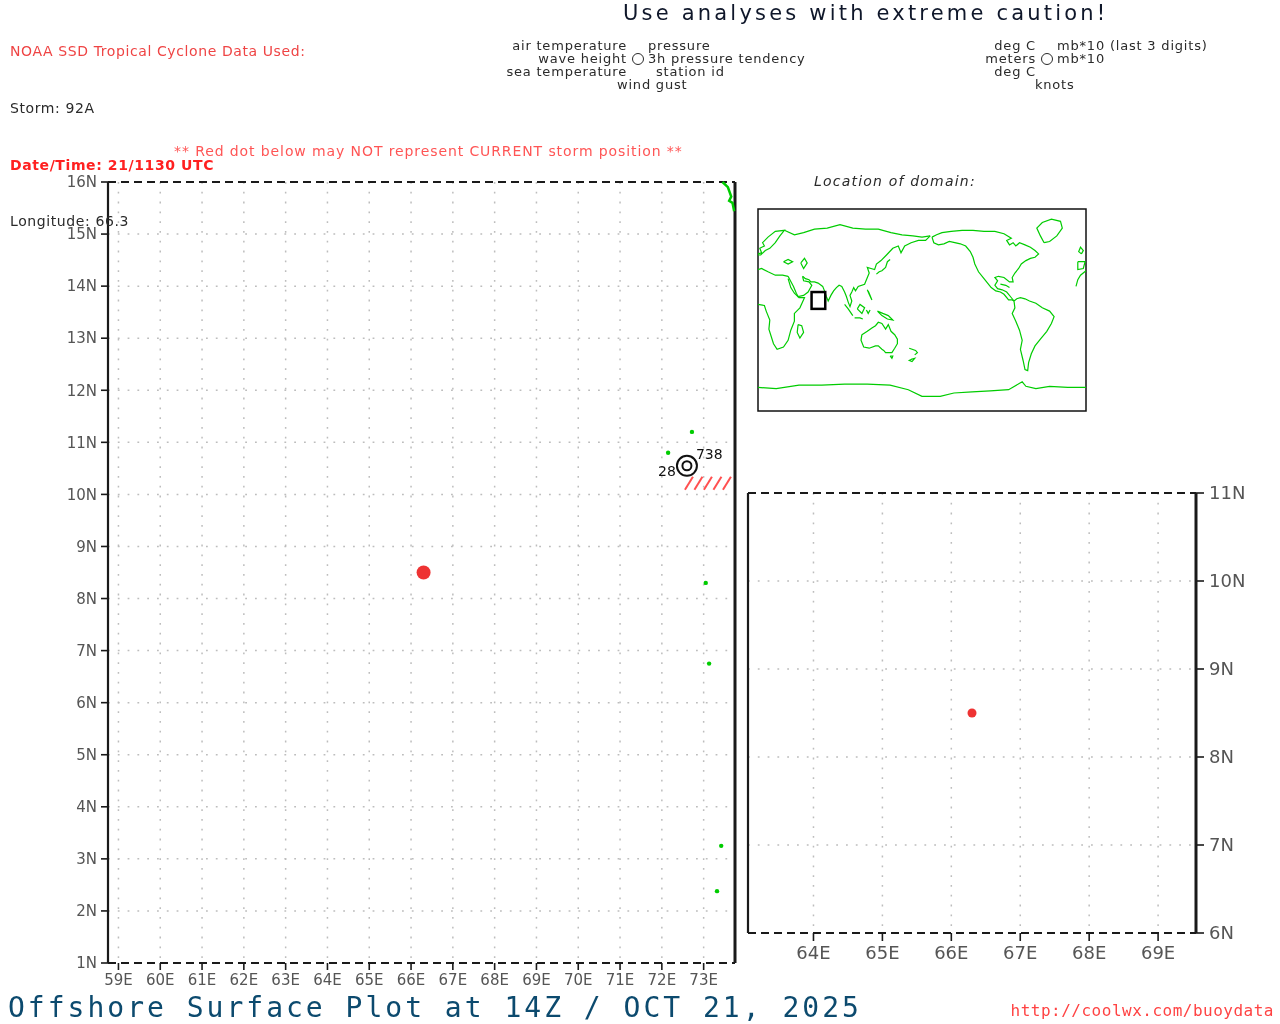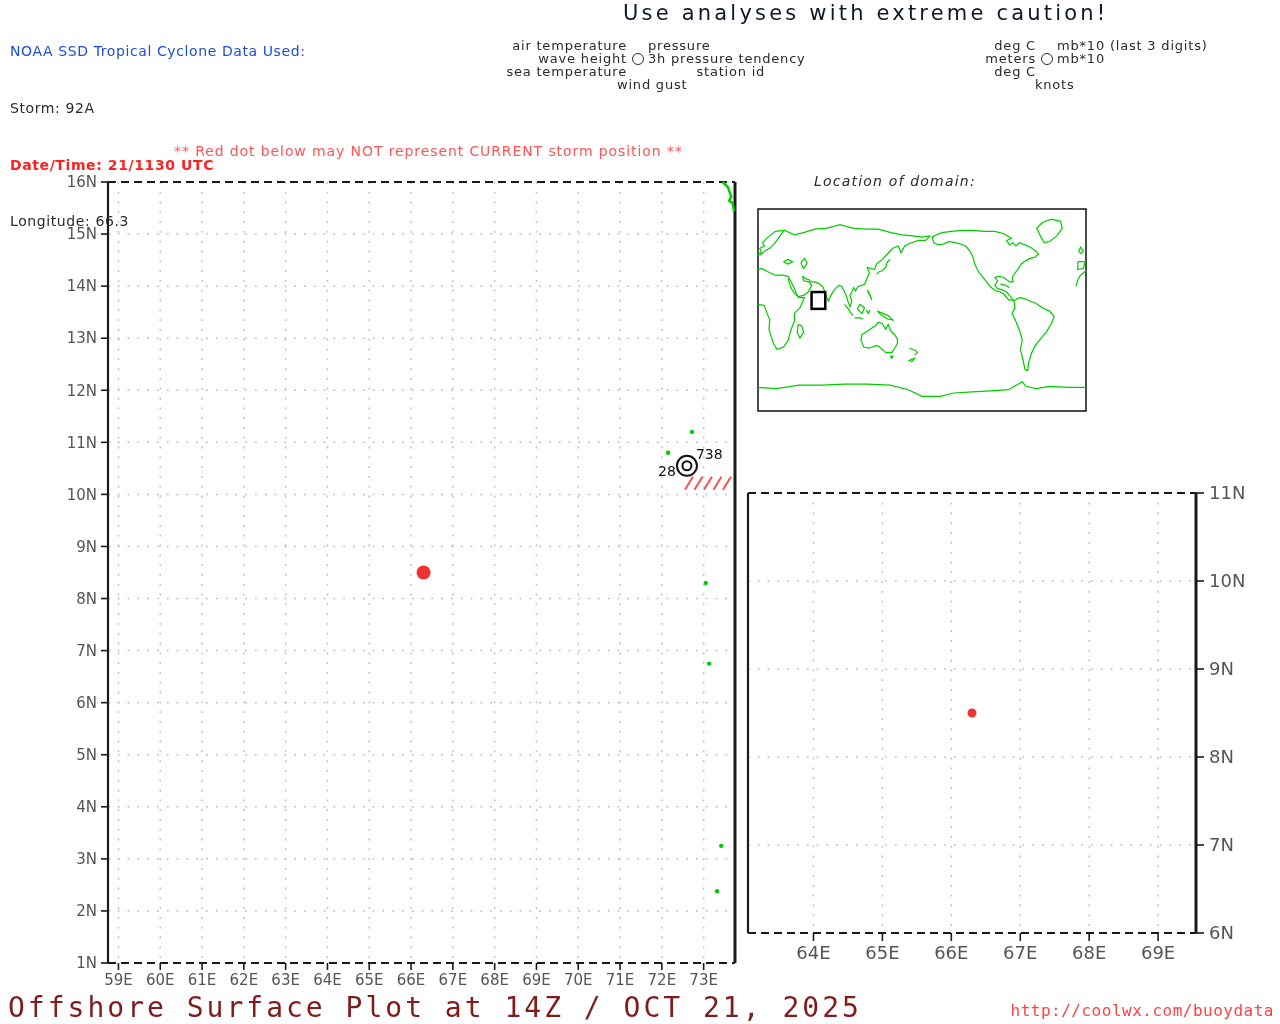--- a/index.html
+++ b/index.html
@@ -1,30 +1,30 @@
 <!DOCTYPE html>
 <html><head>
 <meta charset="utf-8">
 <style>
   html,body{margin:0;padding:0;background:#ffffff;}
   body{width:1280px;height:1024px;position:relative;overflow:hidden;
        font-family:"DejaVu Sans",sans-serif;color:#222;}
   .abs{position:absolute;white-space:pre;}
   #plots{position:absolute;left:0;top:0;}
   .hdr-line{font-size:14px;line-height:18.8px;letter-spacing:0.6px;color:#2a2a2a;}
-  .hdr-red{color:#1d4ed8;}
+  .hdr-red{color:#ef4444;}
   .hdr-bold-red{color:#ff2020;font-weight:bold;}
   .caution{font-size:21px;letter-spacing:3.2px;color:#0f172a;}
   .legend{display:grid;font-size:13px;line-height:13px;letter-spacing:0.8px;color:#2a2a2a;}
   .legend .ra{text-align:right;}
   .circ{width:12px;height:12px;border:1.6px solid #2a2a2a;border-radius:50%;
         display:inline-block;box-sizing:border-box;margin-top:0.5px;}
   .warn{font-size:14px;letter-spacing:0.9px;color:#ff5555;}
   .maptitle{font-size:14px;letter-spacing:1.2px;color:#2a2a2a;font-style:italic;}
-  .foot-title{font-size:28px;letter-spacing:3px;color:#7f1d1d;
+  .foot-title{font-size:28px;letter-spacing:3px;color:#0c4a6e;
               font-family:"DejaVu Sans Mono",monospace;}
   .foot-url{font-size:16px;letter-spacing:0.5px;color:#ff4343;text-decoration:none;
             font-family:"DejaVu Sans Mono",monospace;}
 </style>
 </head>
 <body>
 
 <svg id="plots" width="1280" height="1024">
     <g>
       <line x1="118.45" y1="182" x2="118.45" y2="963" stroke="#bdbdbd" stroke-width="1.5" stroke-dasharray="1.8 8"></line>
@@ -227,21 +227,21 @@
 
 <div class="abs caution" style="left:623px;top:1px;">Use analyses with extreme caution!</div>
 
 <div class="abs legend" style="left:437px;top:39px;grid-template-columns:190px 21px auto;grid-auto-rows:13px;">
   <span class="ra" style="grid-column:1;grid-row:1;">air temperature</span>
   <span style="grid-column:3;grid-row:1;">pressure</span>
   <span class="ra" style="grid-column:1;grid-row:2;">wave height</span>
   <span style="grid-column:2;grid-row:2;text-align:center;"><span class="circ"></span></span>
   <span style="grid-column:3;grid-row:2;">3h pressure tendency</span>
   <span class="ra" style="grid-column:1;grid-row:3;">sea temperature</span>
-  <span style="grid-column:3;grid-row:3;margin-left:8px;text-align:center;">station id</span>
+  <span style="grid-column:3;grid-row:3;margin-left:8px;">station id</span>
   <span style="grid-column:3;grid-row:4;margin-left:-31px;">wind gust</span>
 </div>
 
 <div class="abs legend" style="left:916px;top:39px;grid-template-columns:120px 21px auto;grid-auto-rows:13px;">
   <span class="ra" style="grid-column:1;grid-row:1;">deg C</span>
   <span style="grid-column:3;grid-row:1;">mb*10 (last 3 digits)</span>
   <span class="ra" style="grid-column:1;grid-row:2;">meters</span>
   <span style="grid-column:2;grid-row:2;text-align:center;"><span class="circ"></span></span>
   <span style="grid-column:3;grid-row:2;">mb*10</span>
   <span class="ra" style="grid-column:1;grid-row:3;">deg C</span>

